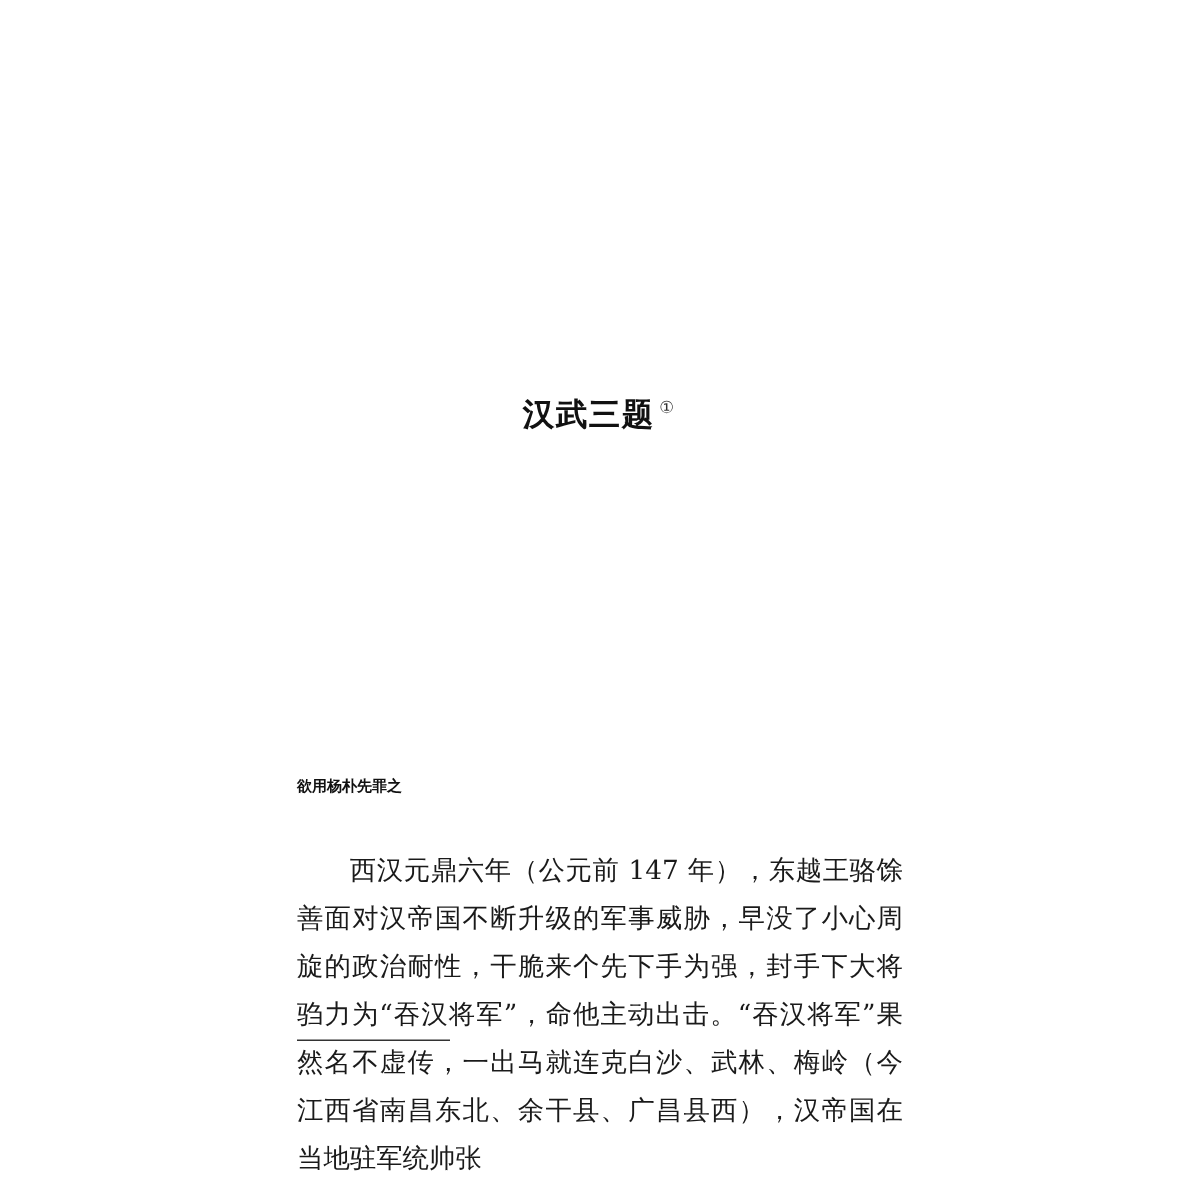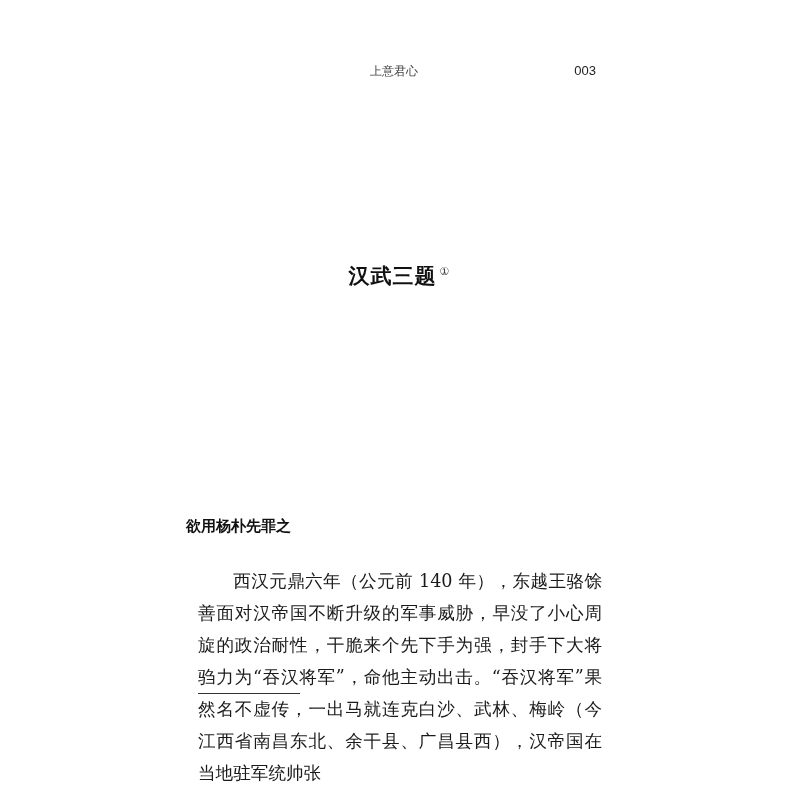--- a/index.html
+++ b/index.html
@@ -18,44 +18,40 @@
     }
     .chapter-title sup { font-size: 11px; font-weight: normal; vertical-align: super; margin-left: 3px; color: #333; }
     .body-text {
       position: absolute; left: 198px; width: 404px;
       font-family: "DejaVu Serif", serif; font-size: 17.6px; line-height: 32px; color: #1a1a1a;
       text-align: justify; text-justify: inter-character; margin: 0;
     }
     .para1 { top: 321px; text-indent: 2em; }
     .para2 { top: 565px; text-indent: 2em; }
     .subheading {
-      position: absolute; left: 186px; top: 517px;
-      font-family: "DejaVu Sans", sans-serif; font-weight: bold; font-size: 15px; color: #111;
+      position: absolute; left: 198px; top: 517px;
+      font-family: "DejaVu Sans", sans-serif; font-weight: bold; font-size: 10px; color: #111;
     }
     .footnote-rule { position: absolute; left: 198px; top: 693px; width: 102px; height: 1px; background: #333; }
     .footnote {
       position: absolute; left: 198px; top: 698px; width: 404px;
       font-family: "DejaVu Serif", serif; font-size: 10px; color: #333; line-height: 14px;
     }
     .footnote .marker { display: inline-block; width: 20px; }
   </style>
 </head>
 <body>
 
 <div class="page">
 
-  <div class="running-head">
-    <span class="section">上意君心</span>
-    <span class="pagenum">003</span>
-  </div>
 
   <div class="chapter-title">
     <span>汉武三题</span><sup>①</sup>
   </div>
 
 
   <div class="subheading">欲用杨朴先罪之</div>
 
-  <p class="body-text para2">西汉元鼎六年（公元前 140 年），东越王骆馀善面对汉帝国不断升级的军事威胁，早没了小心周旋的政治耐性，干脆来个先下手为强，封手下大将驺力为“吞汉将军”，命他主动出击。“吞汉将军”果然名不虚传，一出马就连克白沙、武林、梅岭（今江西省南昌东北、余干县、广昌县西），汉帝国在当地驻军统帅张</p>
+  <p class="body-text para2">西汉元鼎六年（公元前 147 年），东越王骆馀善面对汉帝国不断升级的军事威胁，早没了小心周旋的政治耐性，干脆来个先下手为强，封手下大将驺力为“吞汉将军”，命他主动出击。“吞汉将军”果然名不虚传，一出马就连克白沙、武林、梅岭（今江西省南昌东北、余干县、广昌县西），汉帝国在当地驻军统帅张</p>
 
   <div class="footnote-rule"></div>
 
 </div>
 
 </body></html>

